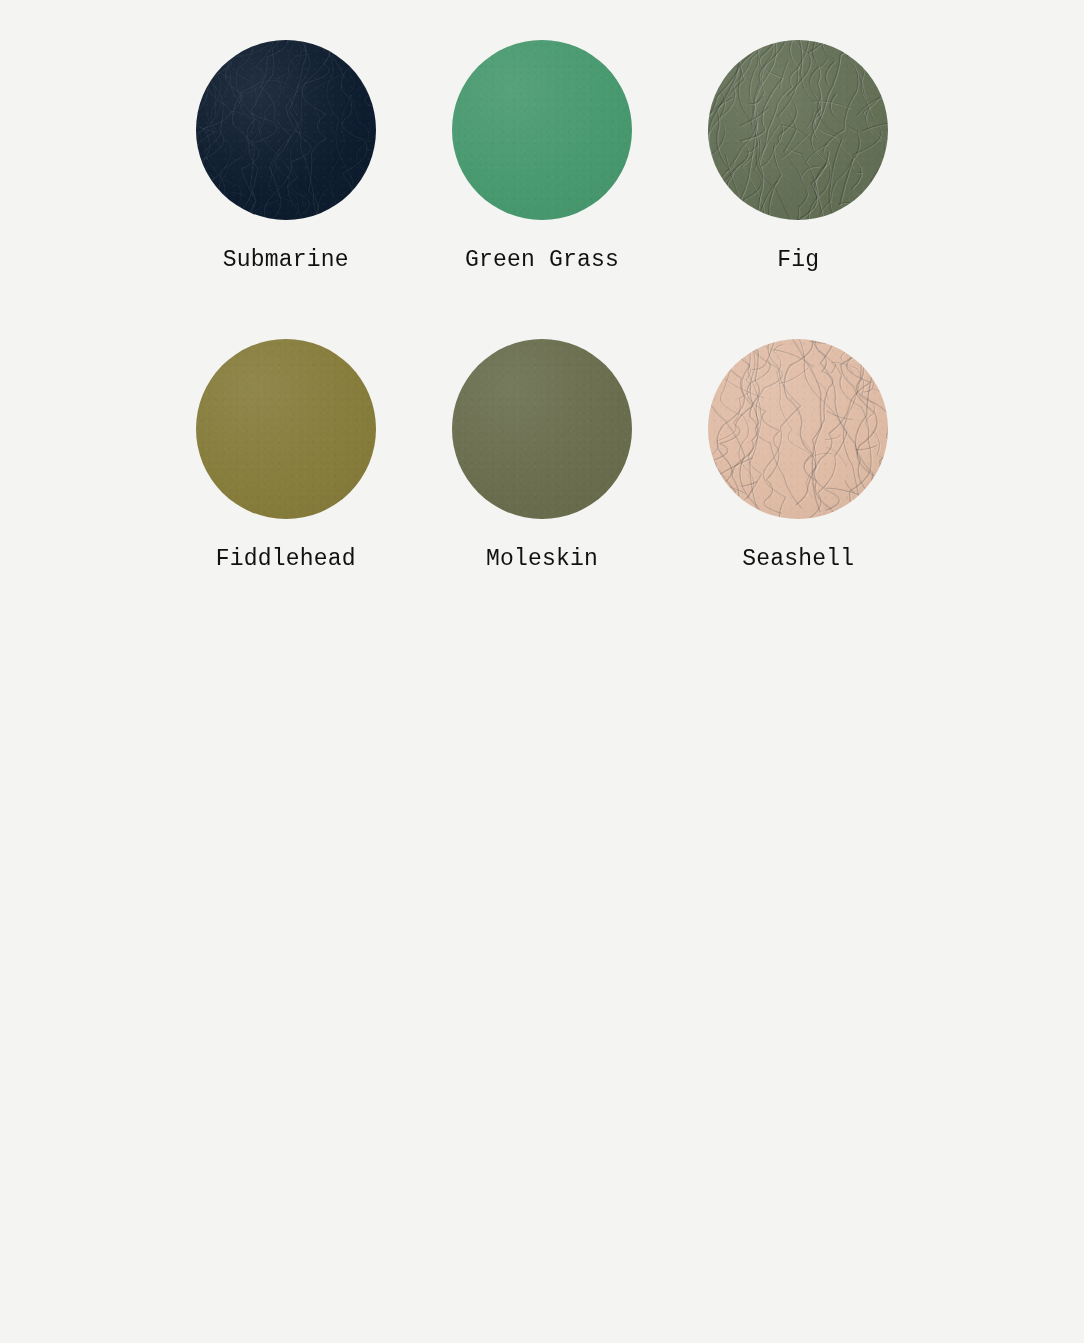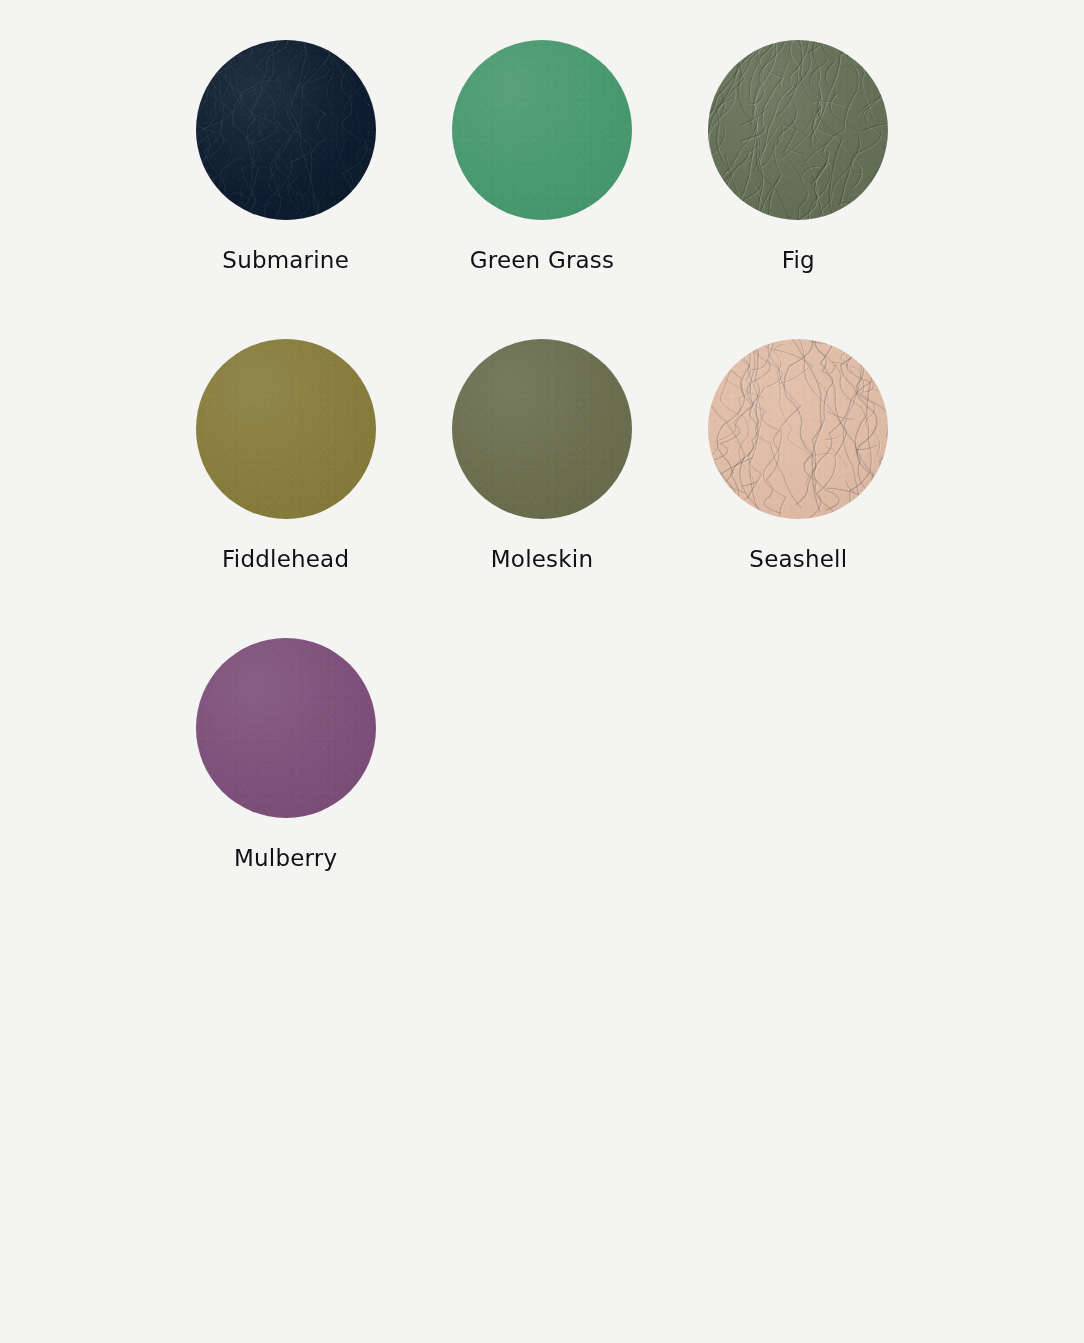--- a/index.html
+++ b/index.html
@@ -23,20 +23,21 @@
     grid-template-columns: repeat(3, 1fr);
     grid-template-rows: repeat(4, 299px);
     column-gap: 65px;
     row-gap: 0;
   }
 
   .swatch-cell {
     display: flex;
     flex-direction: column;
     align-items: center;
+    font-family: Liberation Mono, monospace;
   }
 
   .swatch-disc {
     width: 180px;
     height: 180px;
     border-radius: 50%;
     position: relative;
     overflow: hidden;
     flex: 0 0 auto;
   }
@@ -495,21 +496,13 @@
               <path d="M 107.9 41.9 Q 119.9 48.2 120.3 61.3" fill="none" stroke="rgba(255,255,255,0.26)" stroke-width="0.6" transform="translate(1,1)"></path>
               <path d="M 122.2 34.2 Q 125.2 33.1 128.0 24.8" fill="none" stroke="rgba(0,0,0,0.20)" stroke-width="1.04"></path>
               <path d="M 122.2 34.2 Q 125.2 33.1 128.0 24.8" fill="none" stroke="rgba(255,255,255,0.26)" stroke-width="0.6" transform="translate(1,1)"></path>
             </g>
           </svg></div>
         <div class="grain"></div>
         <div class="sheen"></div>
       </div>
       <div class="swatch-label">Seashell</div>
     </div>
-    <div class="swatch-cell">
-      <div class="swatch-disc" style="background: rgb(125, 79, 122);">
-        <div class="crackle"></div>
-        <div class="grain"></div>
-        <div class="sheen"></div>
-      </div>
-      <div class="swatch-label">Mulberry</div>
-    </div>
   </div>
 
 </body></html>

